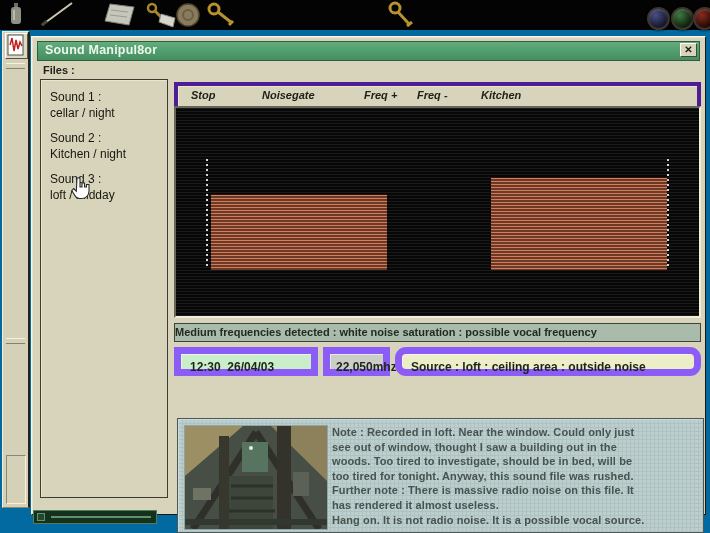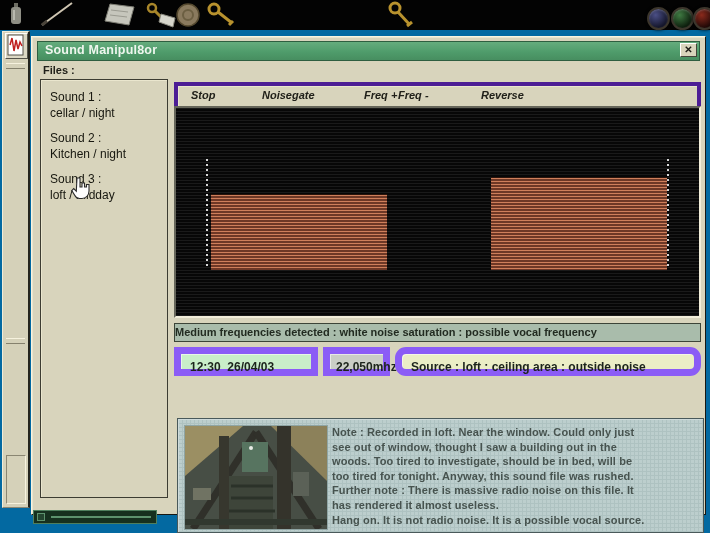--- a/index.html
+++ b/index.html
@@ -45,21 +45,21 @@
 
   
   .soundlist{position:absolute;left:8px;top:42px;width:128px;height:419px;box-sizing:border-box;
              border:1px solid #3c3c32;box-shadow:inset 1px 1px 0 #eae6ce;padding:9px 0 0 9px;}
   .sound-item{margin-bottom:9px;font-size:12px;font-weight:normal;color:#17170f;line-height:16px;cursor:pointer;}
 
   
   .toolbar{position:absolute;left:142px;top:45px;width:527px;height:30px;box-sizing:border-box;
            border:4px solid #4c1d95;box-shadow:inset 1px 1px 0 #eae6ce;font-style:italic;}
   .toolbar span{position:absolute;top:3px;font-size:11px;font-weight:bold;color:#21211a;cursor:pointer;}
-  .tb-0{left:13px;} .tb-1{left:84px;} .tb-2{left:186px;} .tb-3{left:220px;text-align:center;} .tb-4{left:303px;}
+  .tb-0{left:13px;} .tb-1{left:84px;} .tb-2{left:186px;} .tb-3{left:239px;text-align:center;} .tb-4{left:303px;}
 
   
   .wave{position:absolute;left:142px;top:69px;width:527px;height:212px;box-sizing:border-box;
         border:2px solid;border-color:#66665a #f2eeda #f2eeda #66665a;
         background:repeating-linear-gradient(180deg,#1a1a1a 0 1px,#070707 1px 3px);}
   .marker{position:absolute;width:2px;top:51px;height:110px;
           background:repeating-linear-gradient(180deg,#d6d6d6 0 2px,transparent 2px 5px);}
   .m-left{left:30px;} .m-right{left:491px;}
   .block{position:absolute;background:repeating-linear-gradient(180deg,var(--c-wave-block,#cf7f5b) 0 1px,#6e3826 1px 3px);
          border-top:1px solid #2a140c;}
@@ -189,21 +189,21 @@
         <div>Sound 3 :</div>
         <div>loft / midday</div>
       </div>
     </div>
 
     <div class="toolbar">
       <span class="tb-0">Stop</span>
       <span class="tb-1">Noisegate</span>
       <span class="tb-2">Freq +</span>
       <span class="tb-3">Freq -</span>
-      <span class="tb-4">Reverse</span>
+      <span class="tb-4">Kitchen</span>
     </div>
 
     <div class="wave">
       <div class="marker m-left"></div>
       <div class="marker m-right"></div>
       <div class="block b-left"></div>
       <div class="block b-right"></div>
     </div>
 
     <div class="statusbar">

